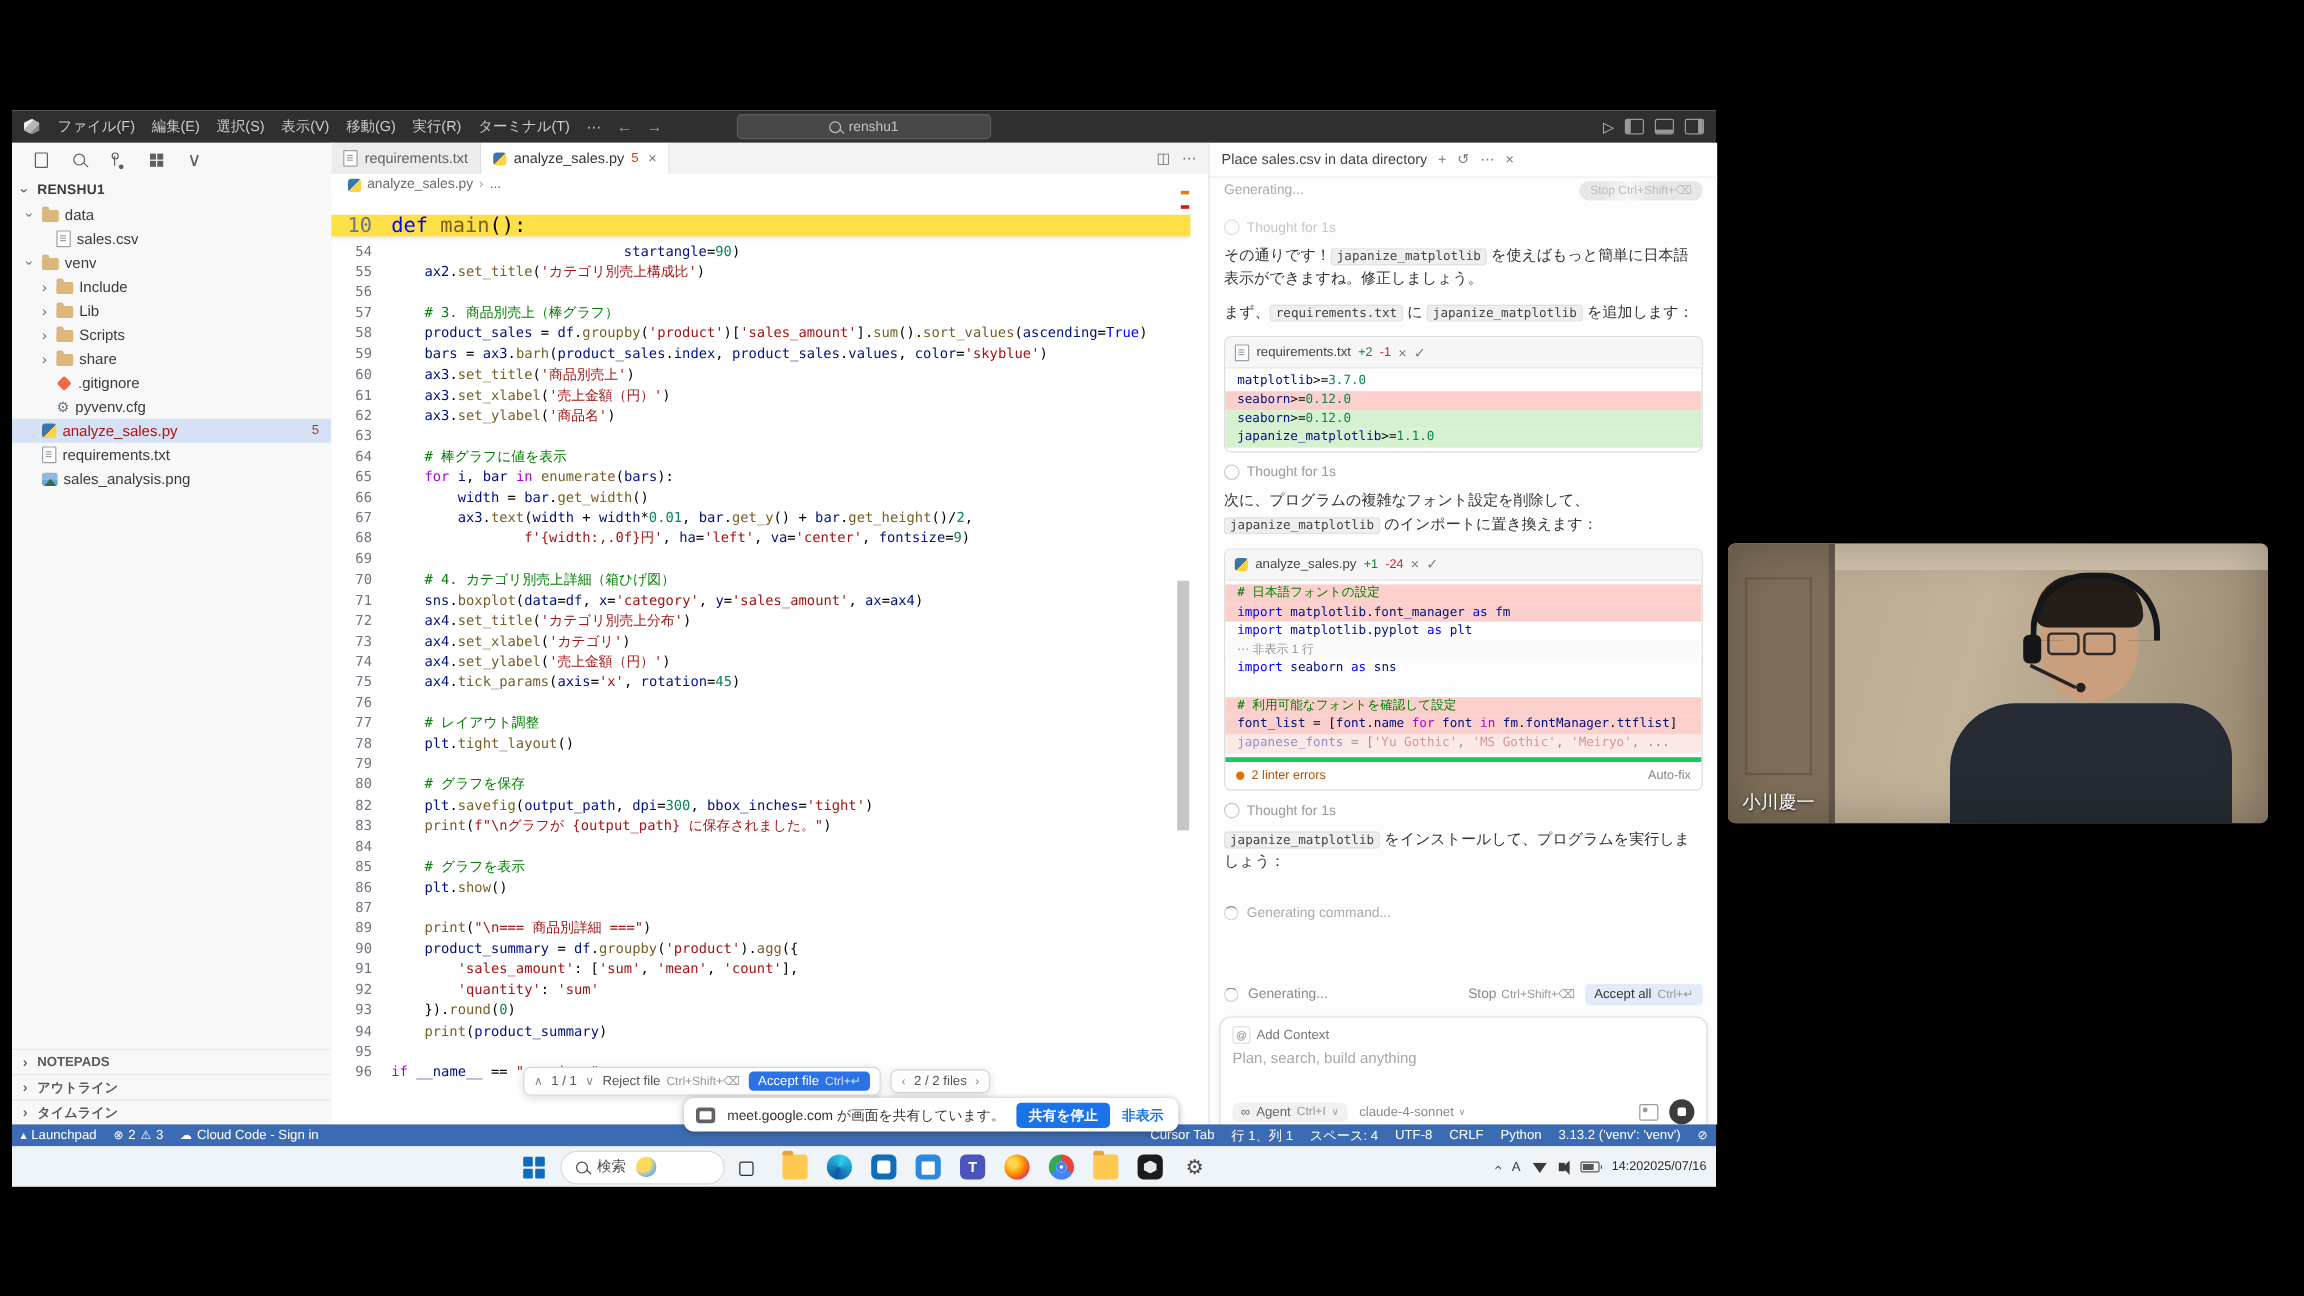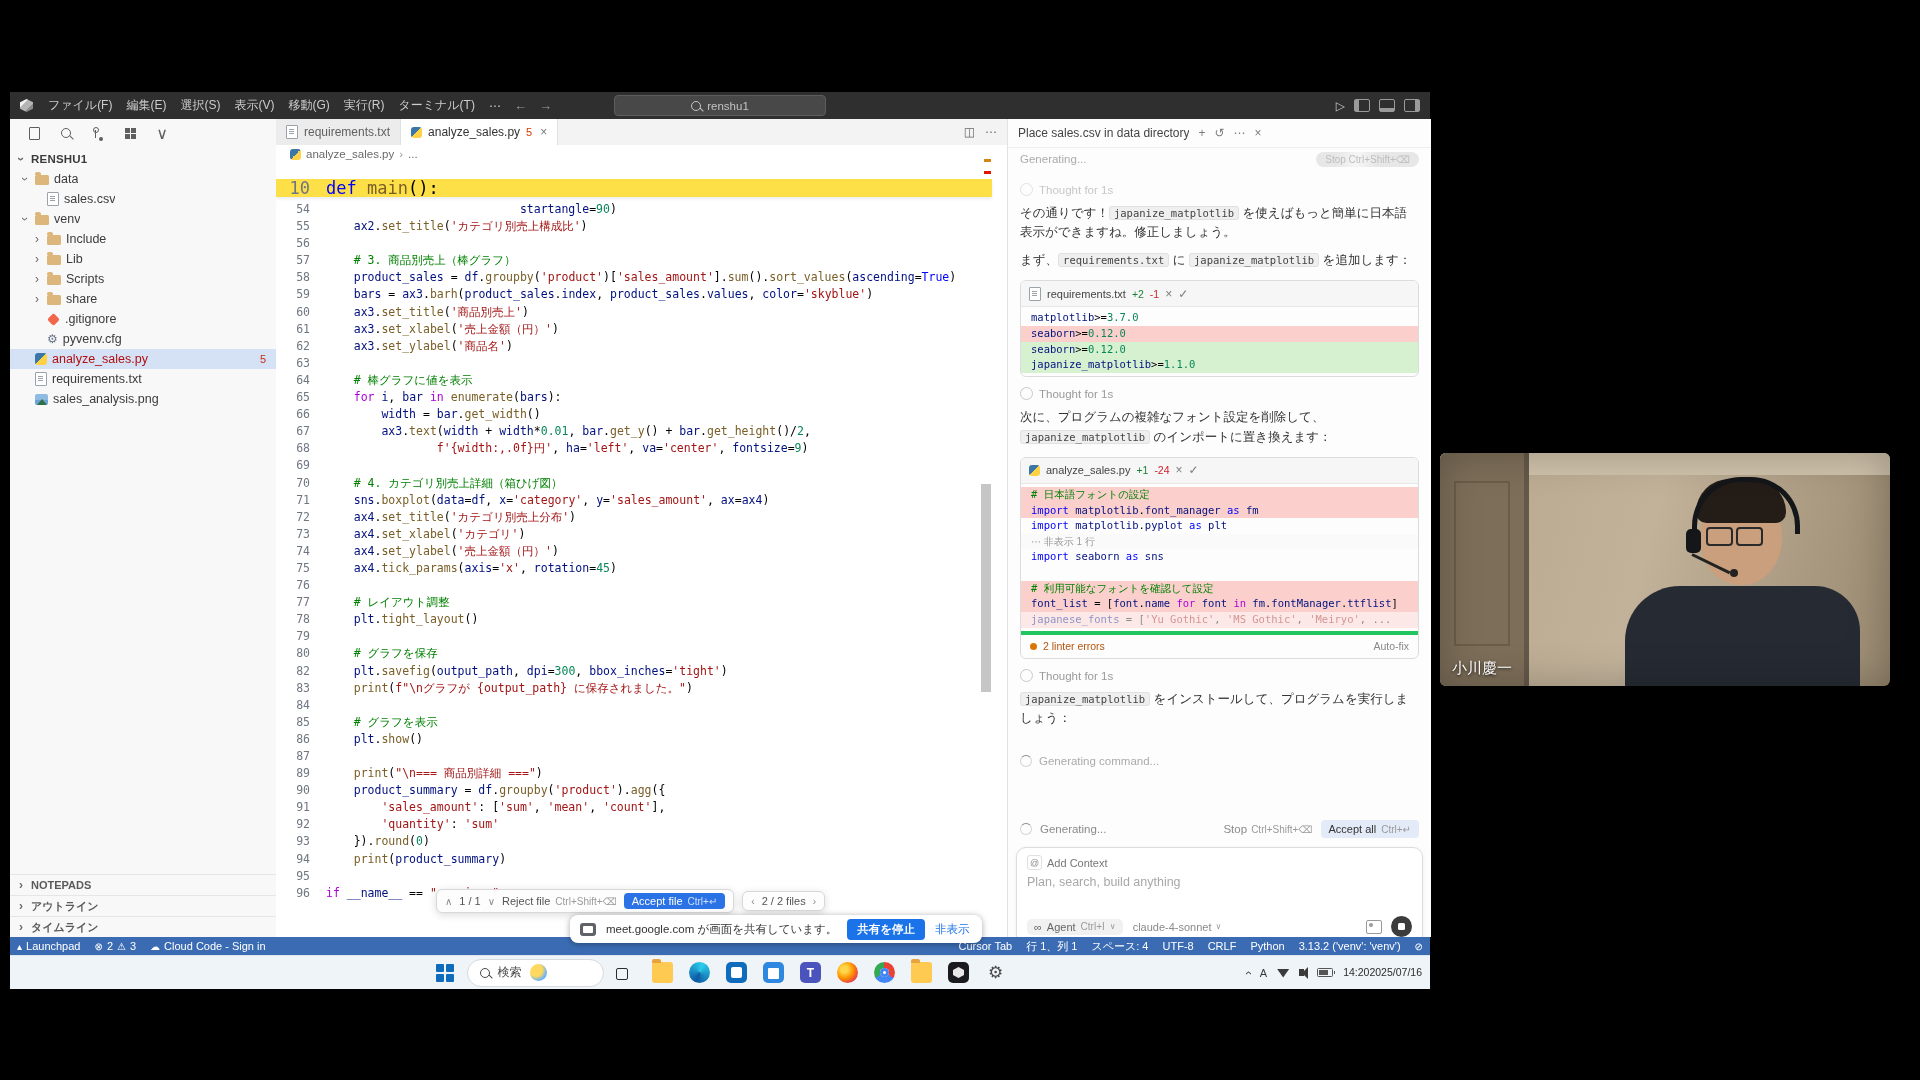--- a/index.html
+++ b/index.html
@@ -211,21 +211,21 @@
   .wc-name{position:absolute;left:12px;bottom:8px;color:#fff;font-size:15px;text-shadow:0 1px 3px rgba(0,0,0,.85)}
   .wc-vignette{position:absolute;inset:0;box-shadow:inset 0 0 40px rgba(0,0,0,.25)}
 
   
   .meet{position:absolute;left:570px;top:915px;height:28px;background:#fff;border-radius:8px;
     box-shadow:0 1px 6px rgba(0,0,0,.35);display:flex;align-items:center;gap:10px;padding:0 10px;
     font-size:11.5px;color:#333;z-index:50}
   .meet-icon{width:16px;height:13px;background:#5f6368;border-radius:3px;position:relative}
   .meet-icon::after{content:"";position:absolute;inset:3px 3px 3px 3px;background:#fff;border-radius:1px}
   .meet-stop{background:#1a73e8;color:#fff;border-radius:4px;padding:3px 10px;font-weight:bold}
-  .meet-hide{color:#1a73e8;font-weight:normal;padding-right:2px}
+  .meet-hide{color:#1a73e8;font-weight:bold;padding-right:2px}
 </style>
 </head>
 <body>
 
 <div id="screen">
 
   <div class="menubar">
     <div class="logo"></div>
     <div style="display:flex" id="menu-items">
         <span class="mitem">ファイル(F)</span>

